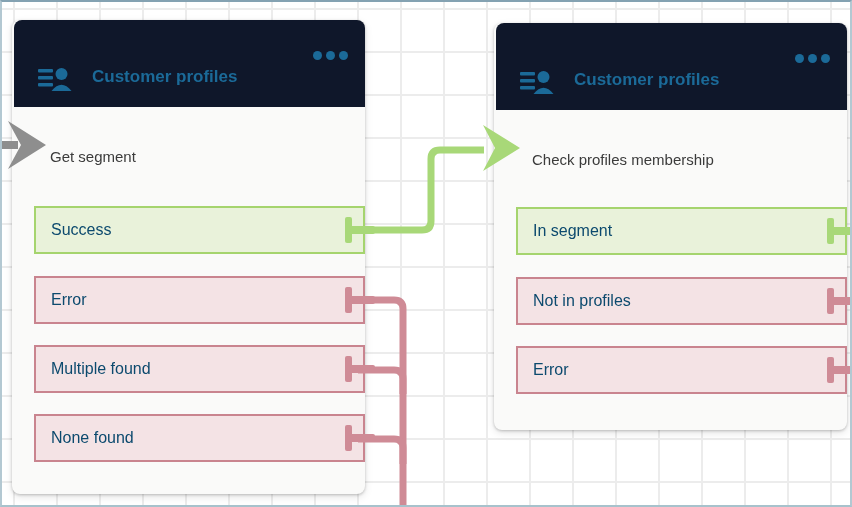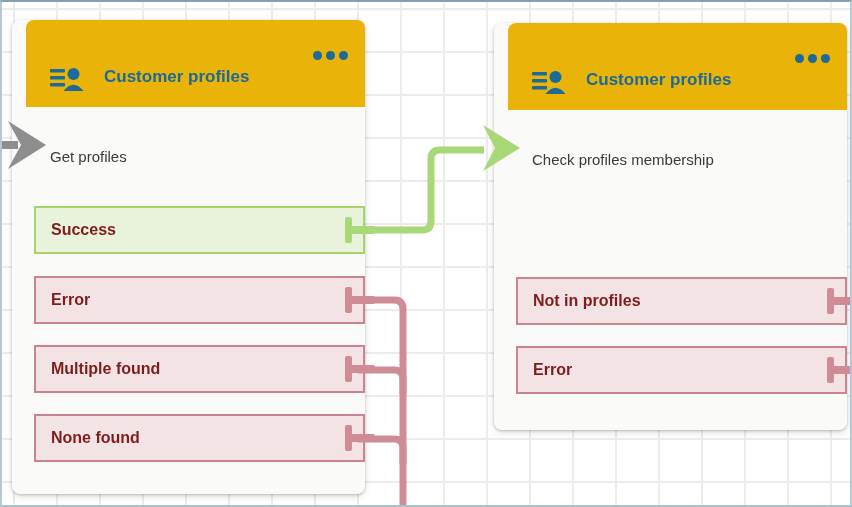--- a/index.html
+++ b/index.html
@@ -23,23 +23,23 @@
   }
 
   .node {
     position:absolute;
     background:#fafaf9;
     border-radius:8px;
     box-shadow:0 1px 3px rgba(0,0,0,0.22), 0 3px 8px rgba(0,0,0,0.10);
     z-index:1;
   }
   .node-header {
-    position:absolute; top:0; left:14px; right:0;
+    position:absolute; top:0; left:2px; right:0;
     height:87px;
-    background:#eab308;
+    background:#0f172a;
     border-radius:8px 8px 0 0;
   }
   .node-title {
     position:absolute;
     left:78px; top:47px;
     font-size:17px; font-weight:bold;
     color:#1b6a98;
   }
   .type-icon { position:absolute; left:24px; top:46px; width:34px; height:25px; }
   .menu-dots {
@@ -54,21 +54,21 @@
     left:38px; top:127px;
     font-size:15px; line-height:20px;
     color:#3b3b3b;
   }
 
   .port {
     position:absolute;
     left:22px; width:331px; height:48px;
     display:flex; align-items:center;
     padding-left:15px;
-    font-size:16px; color:#7f1d1d;font-weight:bold;
+    font-size:16px; color:#0c4a6e;
   }
   .port.success { background:#e9f2da; border:2px solid #a5d46e; }
   .port.error   { background:#f4e3e5; border:2px solid #c9848f; }
 
   .handle {
     position:absolute; right:-12px; top:50%; margin-top:-13px;
     width:30px; height:26px;
   }
   .handle .bar  { position:absolute; left:0; top:0; width:7px; height:26px; border-radius:2px; }
   .handle .stub { position:absolute; left:5px; top:9px; width:25px; height:8px; border-radius:0 2px 2px 0; }
@@ -93,21 +93,21 @@
           <path d="M13.5 25 Q23.5 12.5 33.5 25 Z"></path>
         </g>
       </svg>
       <span class="node-title">Customer profiles</span>
       <div class="menu-dots">
         <span class="dot"></span>
         <span class="dot"></span>
         <span class="dot"></span>
       </div>
     </div>
-    <div class="step-label">Get profiles</div>
+    <div class="step-label">Get segment</div>
 
     <div class="port success" style="top:186px;">
       <span>Success</span>
       <div class="handle">
         <div class="bar"></div>
           <div class="stub"></div>
       </div>
     </div>
     <div class="port error" style="top:256px;">
       <span>Error</span>
@@ -145,20 +145,27 @@
       </svg>
       <span class="node-title">Customer profiles</span>
       <div class="menu-dots">
         <span class="dot"></span>
         <span class="dot"></span>
         <span class="dot"></span>
       </div>
     </div>
     <div class="step-label">Check profiles membership</div>
 
+    <div class="port success" style="top:184px;">
+      <span>In segment</span>
+      <div class="handle">
+        <div class="bar"></div>
+          <div class="stub"></div>
+      </div>
+    </div>
     <div class="port error" style="top:254px;">
       <span>Not in profiles</span>
       <div class="handle">
         <div class="bar"></div>
           <div class="stub"></div>
       </div>
     </div>
     <div class="port error" style="top:323px;">
       <span>Error</span>
       <div class="handle">

